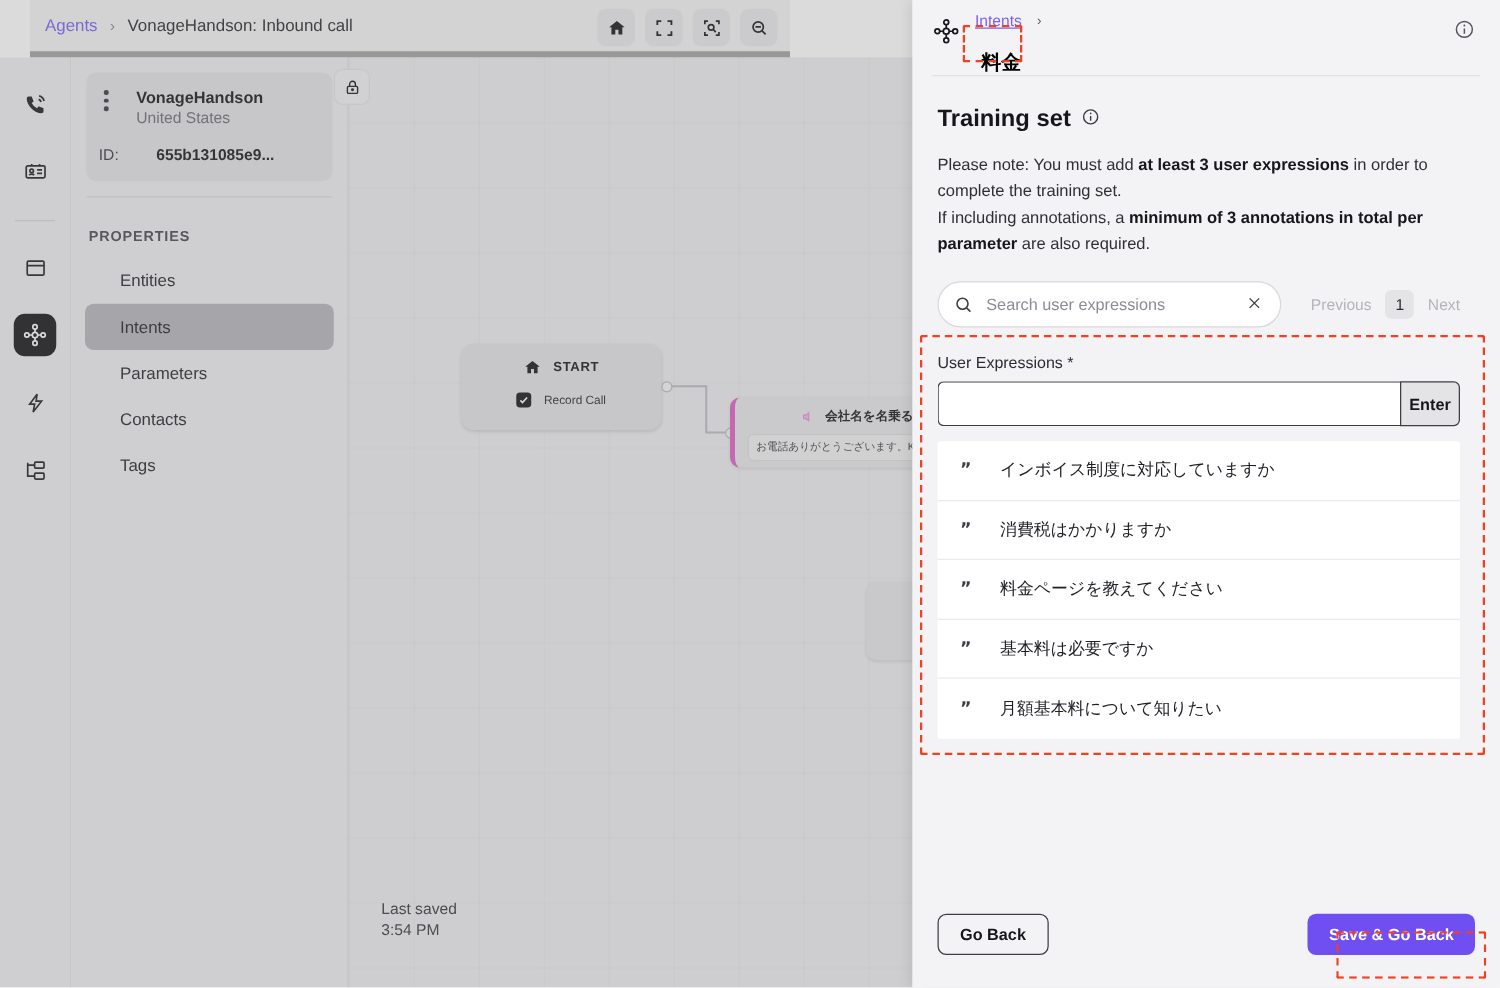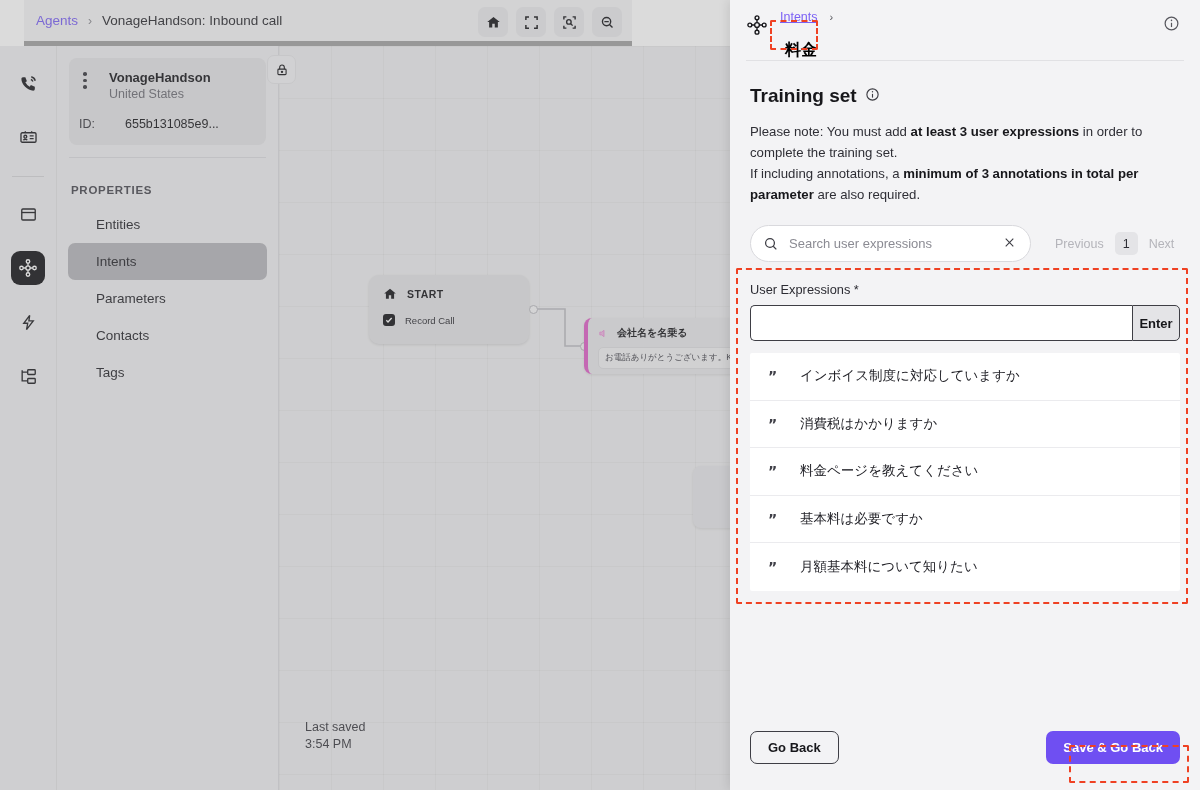--- a/index.html
+++ b/index.html
@@ -65,21 +65,21 @@
   .agent-card {
     margin: 12px; background: #e3e3e6; border-radius: 8px; padding: 12px 10px 14px 10px;
     position: relative;
   }
   .dots { position: absolute; left: 14px; top: 14px; width: 4px; }
   .dot { width: 3.5px; height: 3.5px; background: #3a3a40; border-radius: 50%; margin-bottom: 3px; }
   .agent-name { margin-left: 30px; font-size: 13px; font-weight: bold; color: #18181c; }
   .agent-country { margin-left: 30px; font-size: 12.5px; color: #6e6e76; margin-top: 2px; }
   .agent-id-row { display: flex; margin-top: 16px; font-size: 12.5px; color: #2a2a30; }
   .agent-id-label { width: 46px; color: #3b3b42; }
-  .agent-id-val { color: #18181c; }
+  .agent-id-val { color: #18181c; font-weight: bold; }
   .lock-badge {
     position: absolute; left: 267px; top: 55px; width: 29px; height: 29px;
     border-radius: 7px; background: #f2f2f4; border: 1px solid #e4e4e7;
     display: flex; align-items: center; justify-content: center; z-index: 12; cursor: pointer;
   }
   .props-hr { height: 1px; background: #dcdcdf; margin: 6px 12px 0 12px; }
   .props-title {
     font-size: 11.5px; letter-spacing: .7px; color: #4a4a52; font-weight: bold;
     margin: 26px 0 10px 14px;
   }
@@ -97,21 +97,21 @@
       linear-gradient(to right, rgba(0,0,0,0.035) 1px, transparent 1px),
       linear-gradient(to bottom, rgba(0,0,0,0.035) 1px, transparent 1px);
     background-size: 52px 52px;
     overflow: hidden;
   }
   .node-start {
     position: absolute; left: 90px; top: 229px; width: 160px; height: 69px;
     background: #e4e4e7; border-radius: 10px; box-shadow: 0 1px 3px rgba(0,0,0,.12);
     padding: 12px 14px; cursor: pointer;
   }
-  .node-row { display: flex; align-items: center; }
+  .node-row { display: flex; align-items: center; justify-content: center; }
   .node-start-title { font-size: 10.5px; font-weight: bold; letter-spacing: .5px; color: #17171b; margin-left: 10px; }
   .chk {
     width: 12px; height: 12px; border-radius: 3px; background: #17171b;
     display: flex; align-items: center; justify-content: center;
   }
   .node-start-sub { font-size: 9.5px; color: #2a2a30; margin-left: 10px; }
   .node-speak {
     position: absolute; left: 305px; top: 272px; width: 200px; height: 56px;
     background: #e8e8ea; border-radius: 8px; border-left: 4px solid #e060c8;
     box-shadow: 0 1px 3px rgba(0,0,0,.1); padding: 8px 10px; cursor: pointer;
@@ -148,21 +148,21 @@
     font-size: 12.5px; color: #7b61f5; text-decoration: underline; cursor: pointer;
   }
   .panel-crumb-chev { margin-left: 12px; font-size: 11px; color: #55555c; }
   .panel-title {
     font-size: 16px; font-weight: bold; color: #000000; margin-top: 14px;
     display: inline-block; padding: 1px 5px;
   }
   .info-icon-top { position: absolute; right: 20px; top: 15px; cursor: pointer; }
   .panel-hr { height: 1px; background: #e1e1e4; margin: 0 16px; }
 
-  .panel-body { flex: 1; padding: 24px 20px 0 20px; position: relative; }
+  .panel-body { flex: 1; padding: 24px 32px 0 20px; position: relative; }
 
   .ts-head { display: flex; align-items: center; }
   .ts-title { font-size: 19px; font-weight: bold; color: #17171b; }
   .ts-info { margin-left: 8px; cursor: pointer; }
   .ts-note { margin-top: 14px; font-size: 13.2px; line-height: 21px; color: #2f2f36; }
   .ts-note b { font-weight: bold; color: #17171b; }
 
   .search-row { display: flex; align-items: center; margin-top: 20px; }
   .search-box {
     width: 281px; height: 37px; background: #ffffff; border: 1px solid #d9d9dd;

